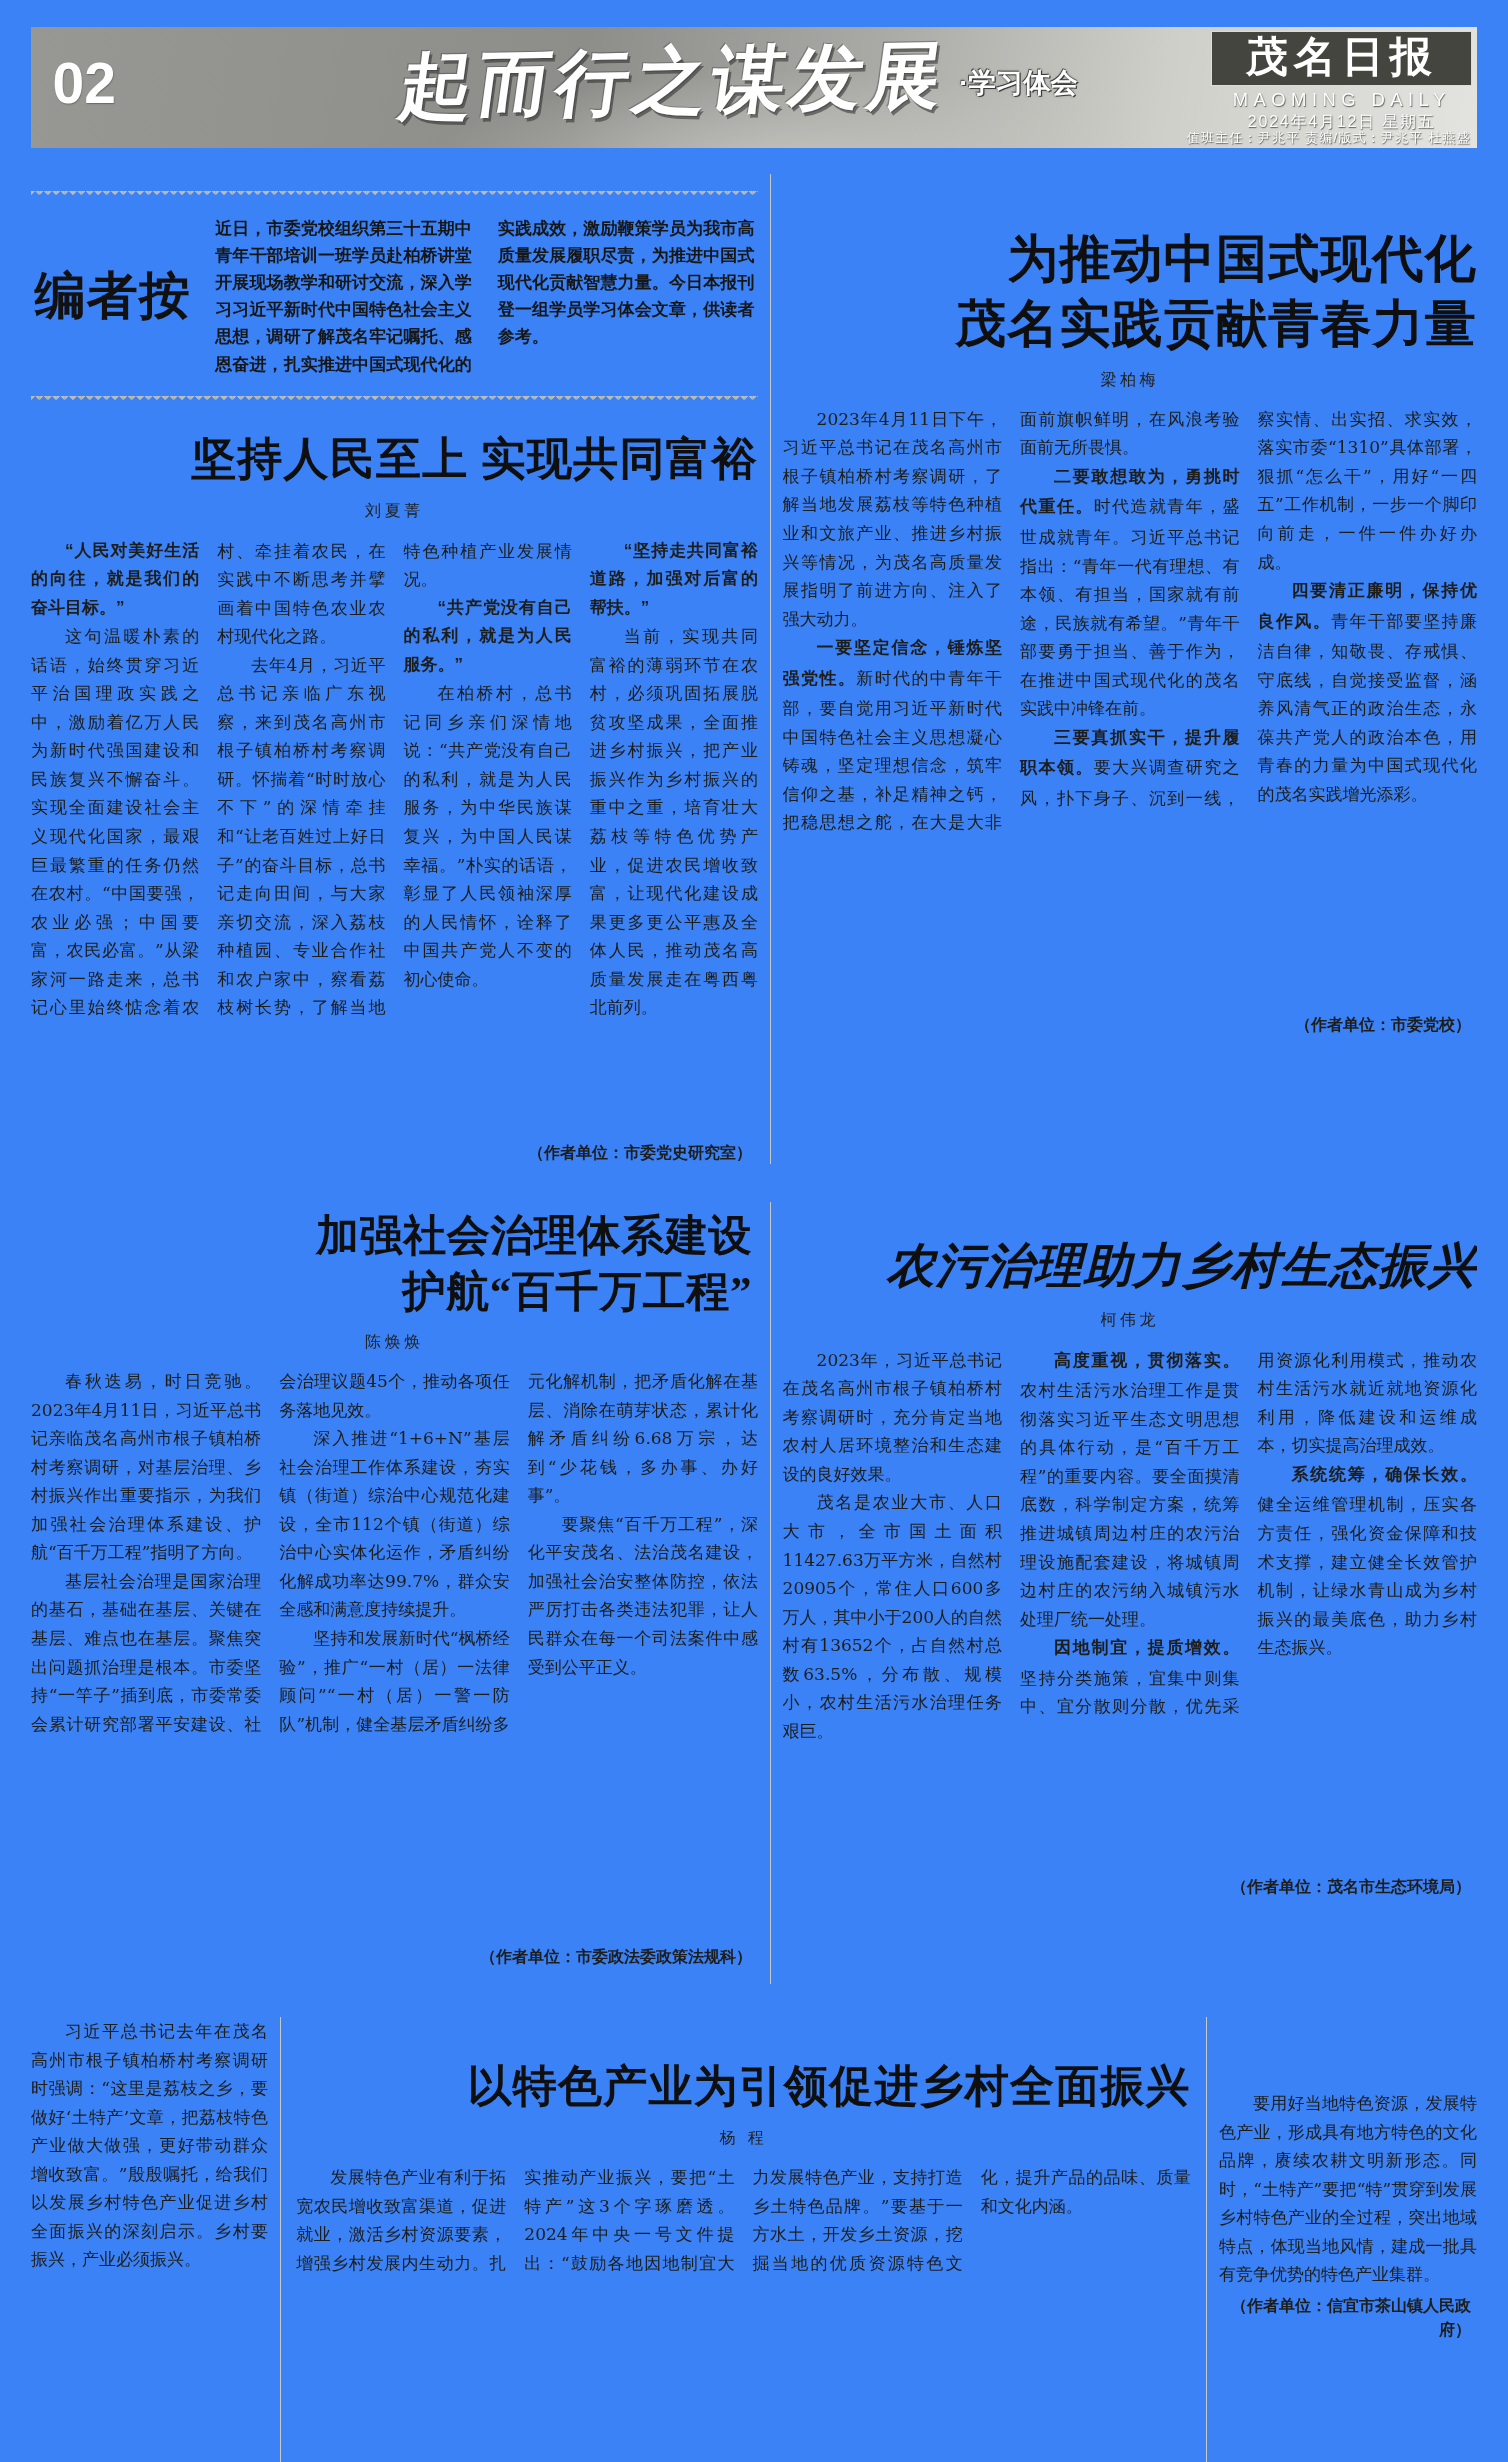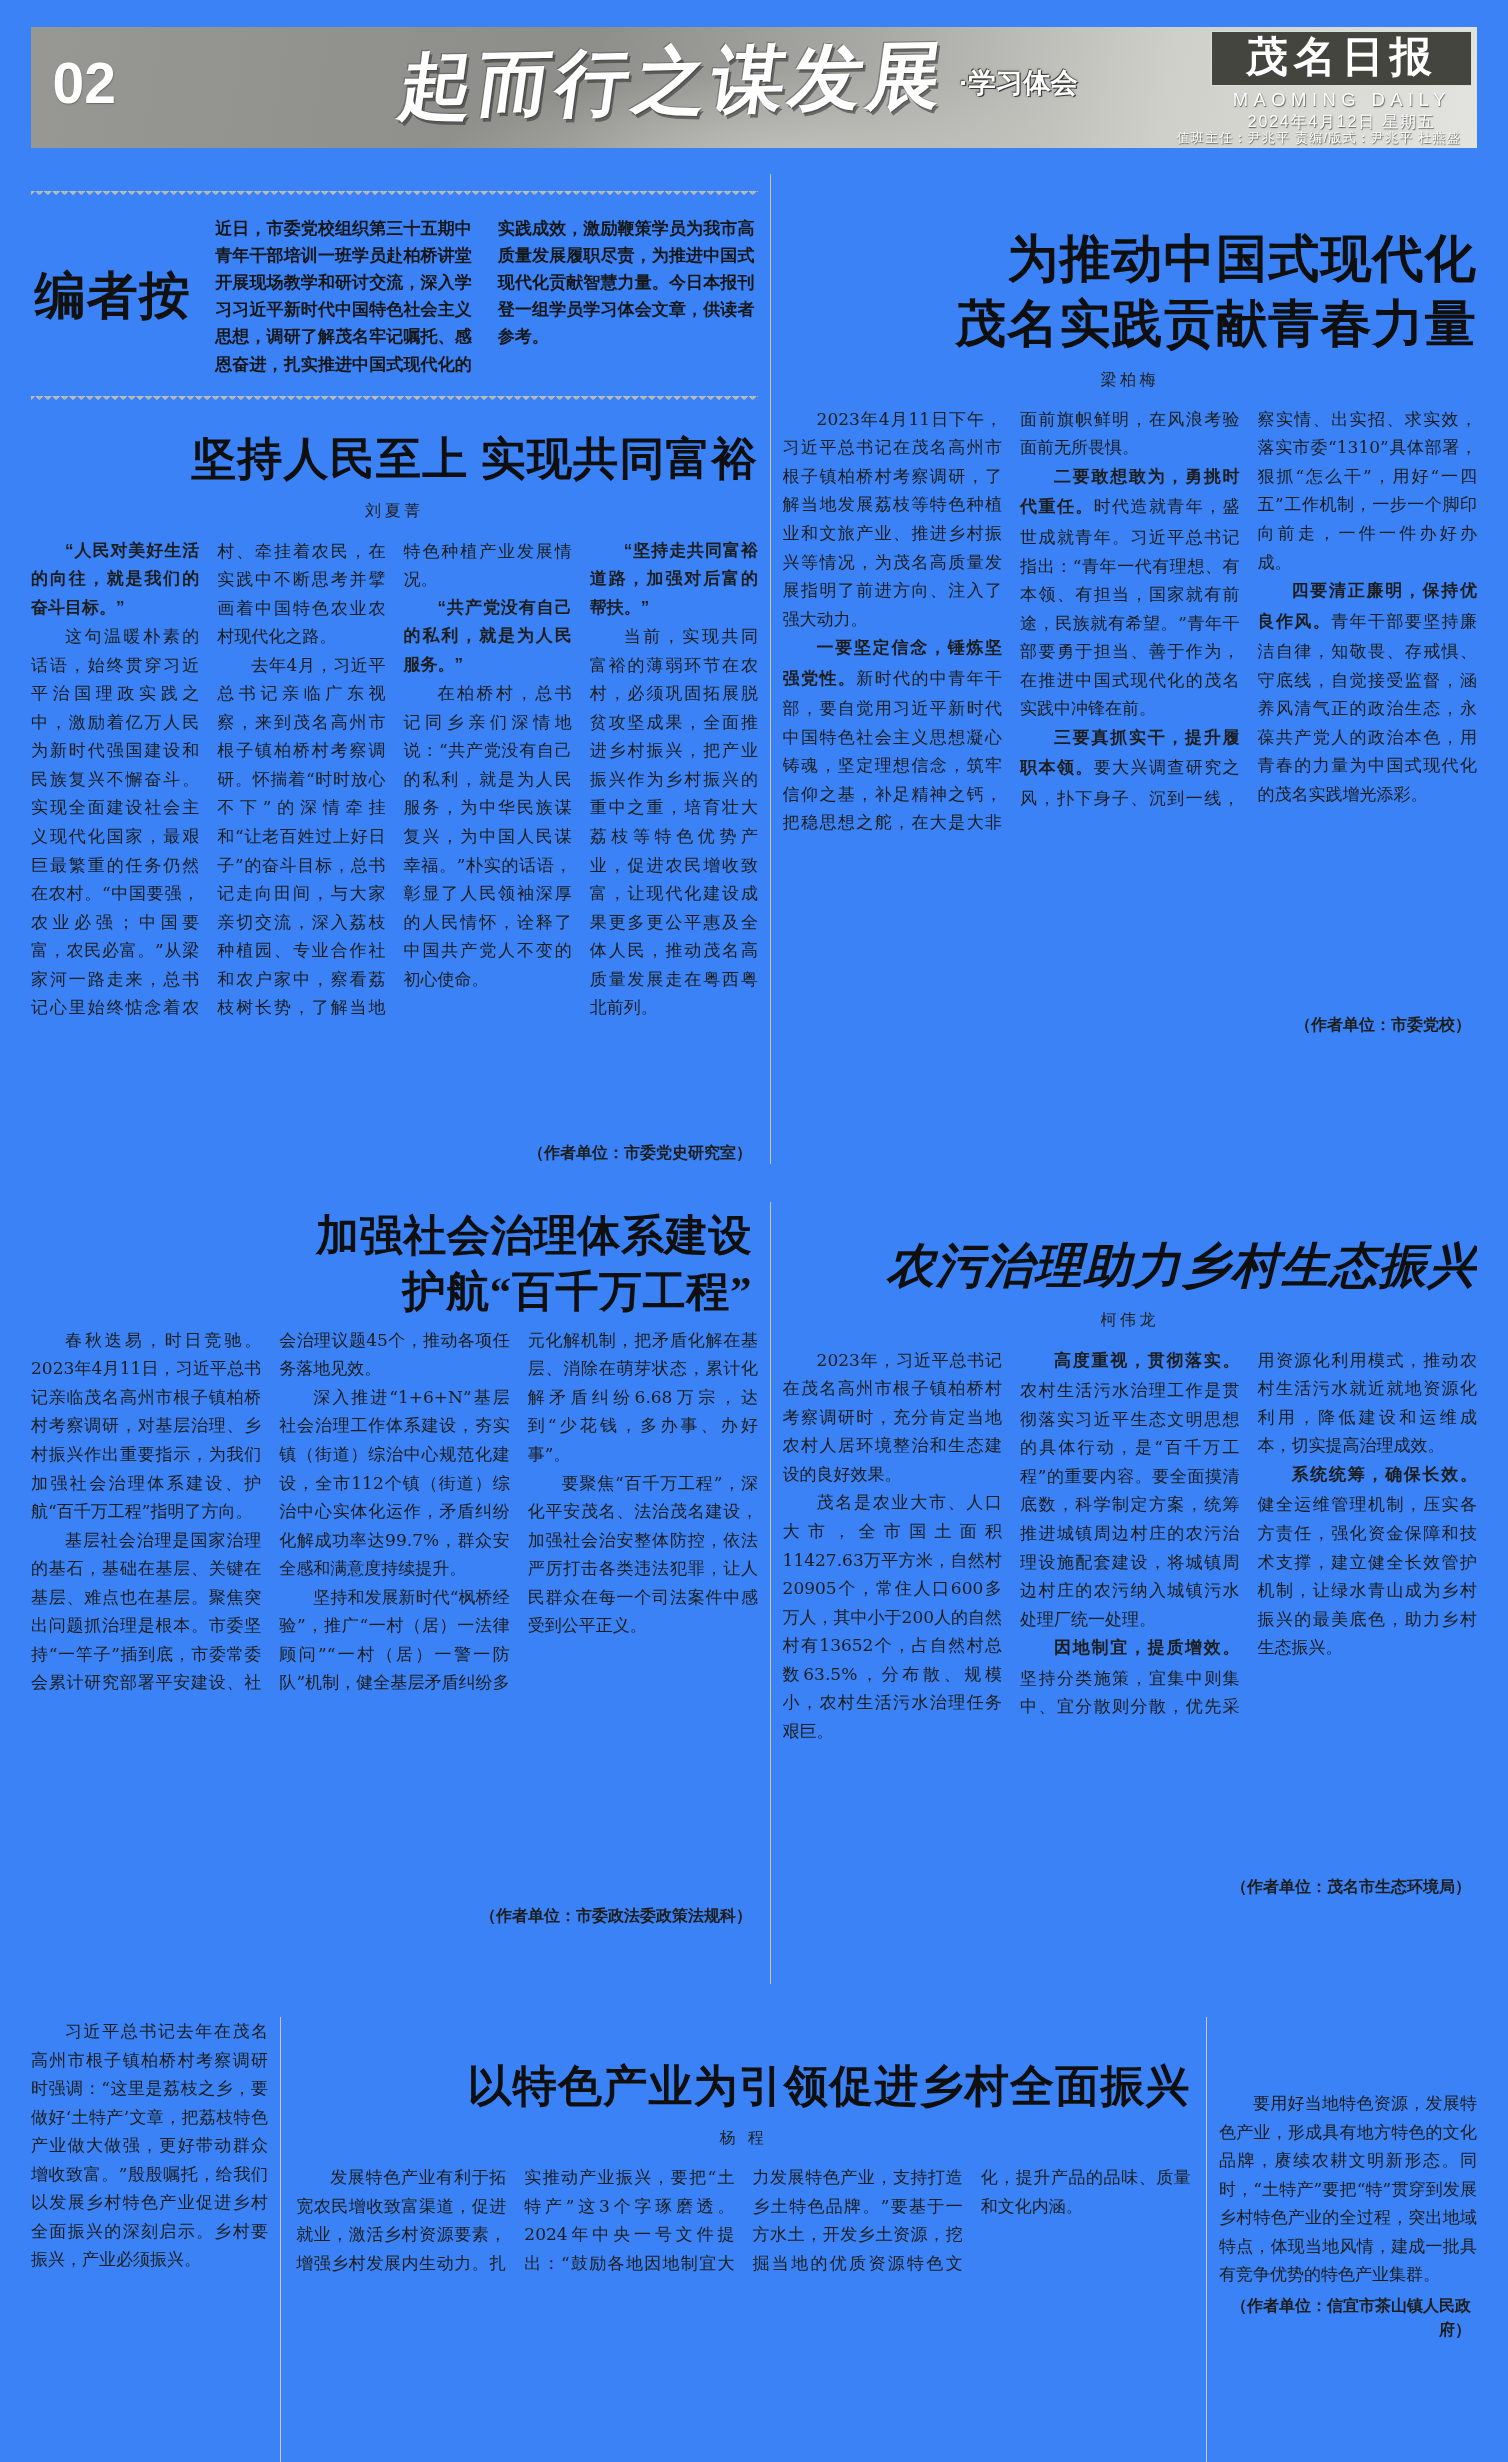--- a/index.html
+++ b/index.html
@@ -17,21 +17,21 @@
         letter-spacing:4.8px;transform:skewX(-9deg) rotate(-1.2deg);
         text-shadow:3px 3.6px 0 rgba(45,45,45,.55),-1.2px -1.2px 0 rgba(70,70,70,.45),1.2px 1.2px 0 rgba(70,70,70,.45);}
   .banner-sub{display:inline-block;margin-left:10.7px;font:700 27.4px/1 "Liberation Sans",sans-serif;color:#fff;
         vertical-align:14.3px;text-shadow:1.2px 1.2px 0 #3c3c3a,-0.6px -0.6px 0 #3c3c3a,0 0 2.4px #3c3c3a;}
   .mast{position:absolute;right:4.8px;top:3.6px;width:261px;text-align:center;color:#fff;
         font-family:"Liberation Sans",sans-serif;}
   .mast-box{background:#45453f;border:1.8px solid #dcdcd8;padding:2.4px 3.6px 4.8px;
         font-family:Liberation Serif, serif;font-weight:700;font-size:42px;line-height:1.1;letter-spacing:6px;}
   .mast-en{margin-top:2.4px;font-size:18.5px;letter-spacing:5.4px;text-shadow:0.6px 0.6px 1.2px #55544f;}
   .mast-date{margin-top:1.2px;font-size:16px;letter-spacing:1.8px;text-shadow:0.6px 0.6px 1.2px #55544f;}
-  .staff{position:absolute;right:16px;bottom:2.4px;font:400 13px/1.2 "Liberation Sans",sans-serif;color:#fff;
+  .staff{position:absolute;right:6px;bottom:2.4px;font:400 13px/1.2 "Liberation Sans",sans-serif;color:#fff;
         letter-spacing:1.2px;text-shadow:0.6px 0.6px 1.2px #4c4c48;margin-top:42px;}
   
   .content{position:absolute;left:31px;right:31px;top:174px;}
   .vrule{width:0.6px;background:#c8c8c3;margin:0 12px;}
   .zig{height:6px;background:
         linear-gradient(135deg,#bdbdb8 25%,transparent 25%) 0 0/8.4px 8.4px repeat-x,
         linear-gradient(45deg,transparent 75%,#bdbdb8 75%) 0 0/8.4px 8.4px repeat-x;}
   
   .top-section{display:flex;height:990px;overflow:hidden;}
   .block-left{width:727px;flex:none;}
@@ -137,20 +137,21 @@
     </div>
 
     <div class="mid-section">
 
       <div class="block-left">
         <article>
           <h1 class="headline h-a3">
             <span>加强社会治理体系建设</span><br>
             <span>护航“百千万工程”</span>
           </h1>
+          <div class="byline">陈焕焕</div>
           <div class="a-body cols3" style="height:573px;">
               <p class="para">春秋迭易，时日竞驰。2023年4月11日，习近平总书记亲临茂名高州市根子镇柏桥村考察调研，对基层治理、乡村振兴作出重要指示，为我们加强社会治理体系建设、护航“百千万工程”指明了方向。</p>
               <p class="para">基层社会治理是国家治理的基石，基础在基层、关键在基层、难点也在基层。聚焦突出问题抓治理是根本。市委坚持“一竿子”插到底，市委常委会累计研究部署平安建设、社会治理议题45个，推动各项任务落地见效。</p>
               <p class="para">深入推进“1+6+N”基层社会治理工作体系建设，夯实镇（街道）综治中心规范化建设，全市112个镇（街道）综治中心实体化运作，矛盾纠纷化解成功率达99.7%，群众安全感和满意度持续提升。</p>
               <p class="para">坚持和发展新时代“枫桥经验”，推广“一村（居）一法律顾问”“一村（居）一警一防队”机制，健全基层矛盾纠纷多元化解机制，把矛盾化解在基层、消除在萌芽状态，累计化解矛盾纠纷6.68万宗，达到“少花钱，多办事、办好事”。</p>
               <p class="para">要聚焦“百千万工程”，深化平安茂名、法治茂名建设，加强社会治安整体防控，依法严厉打击各类违法犯罪，让人民群众在每一个司法案件中感受到公平正义。</p>
             </div>
           <div class="attribution">（作者单位：市委政法委政策法规科）</div>
         </article>
       </div>

